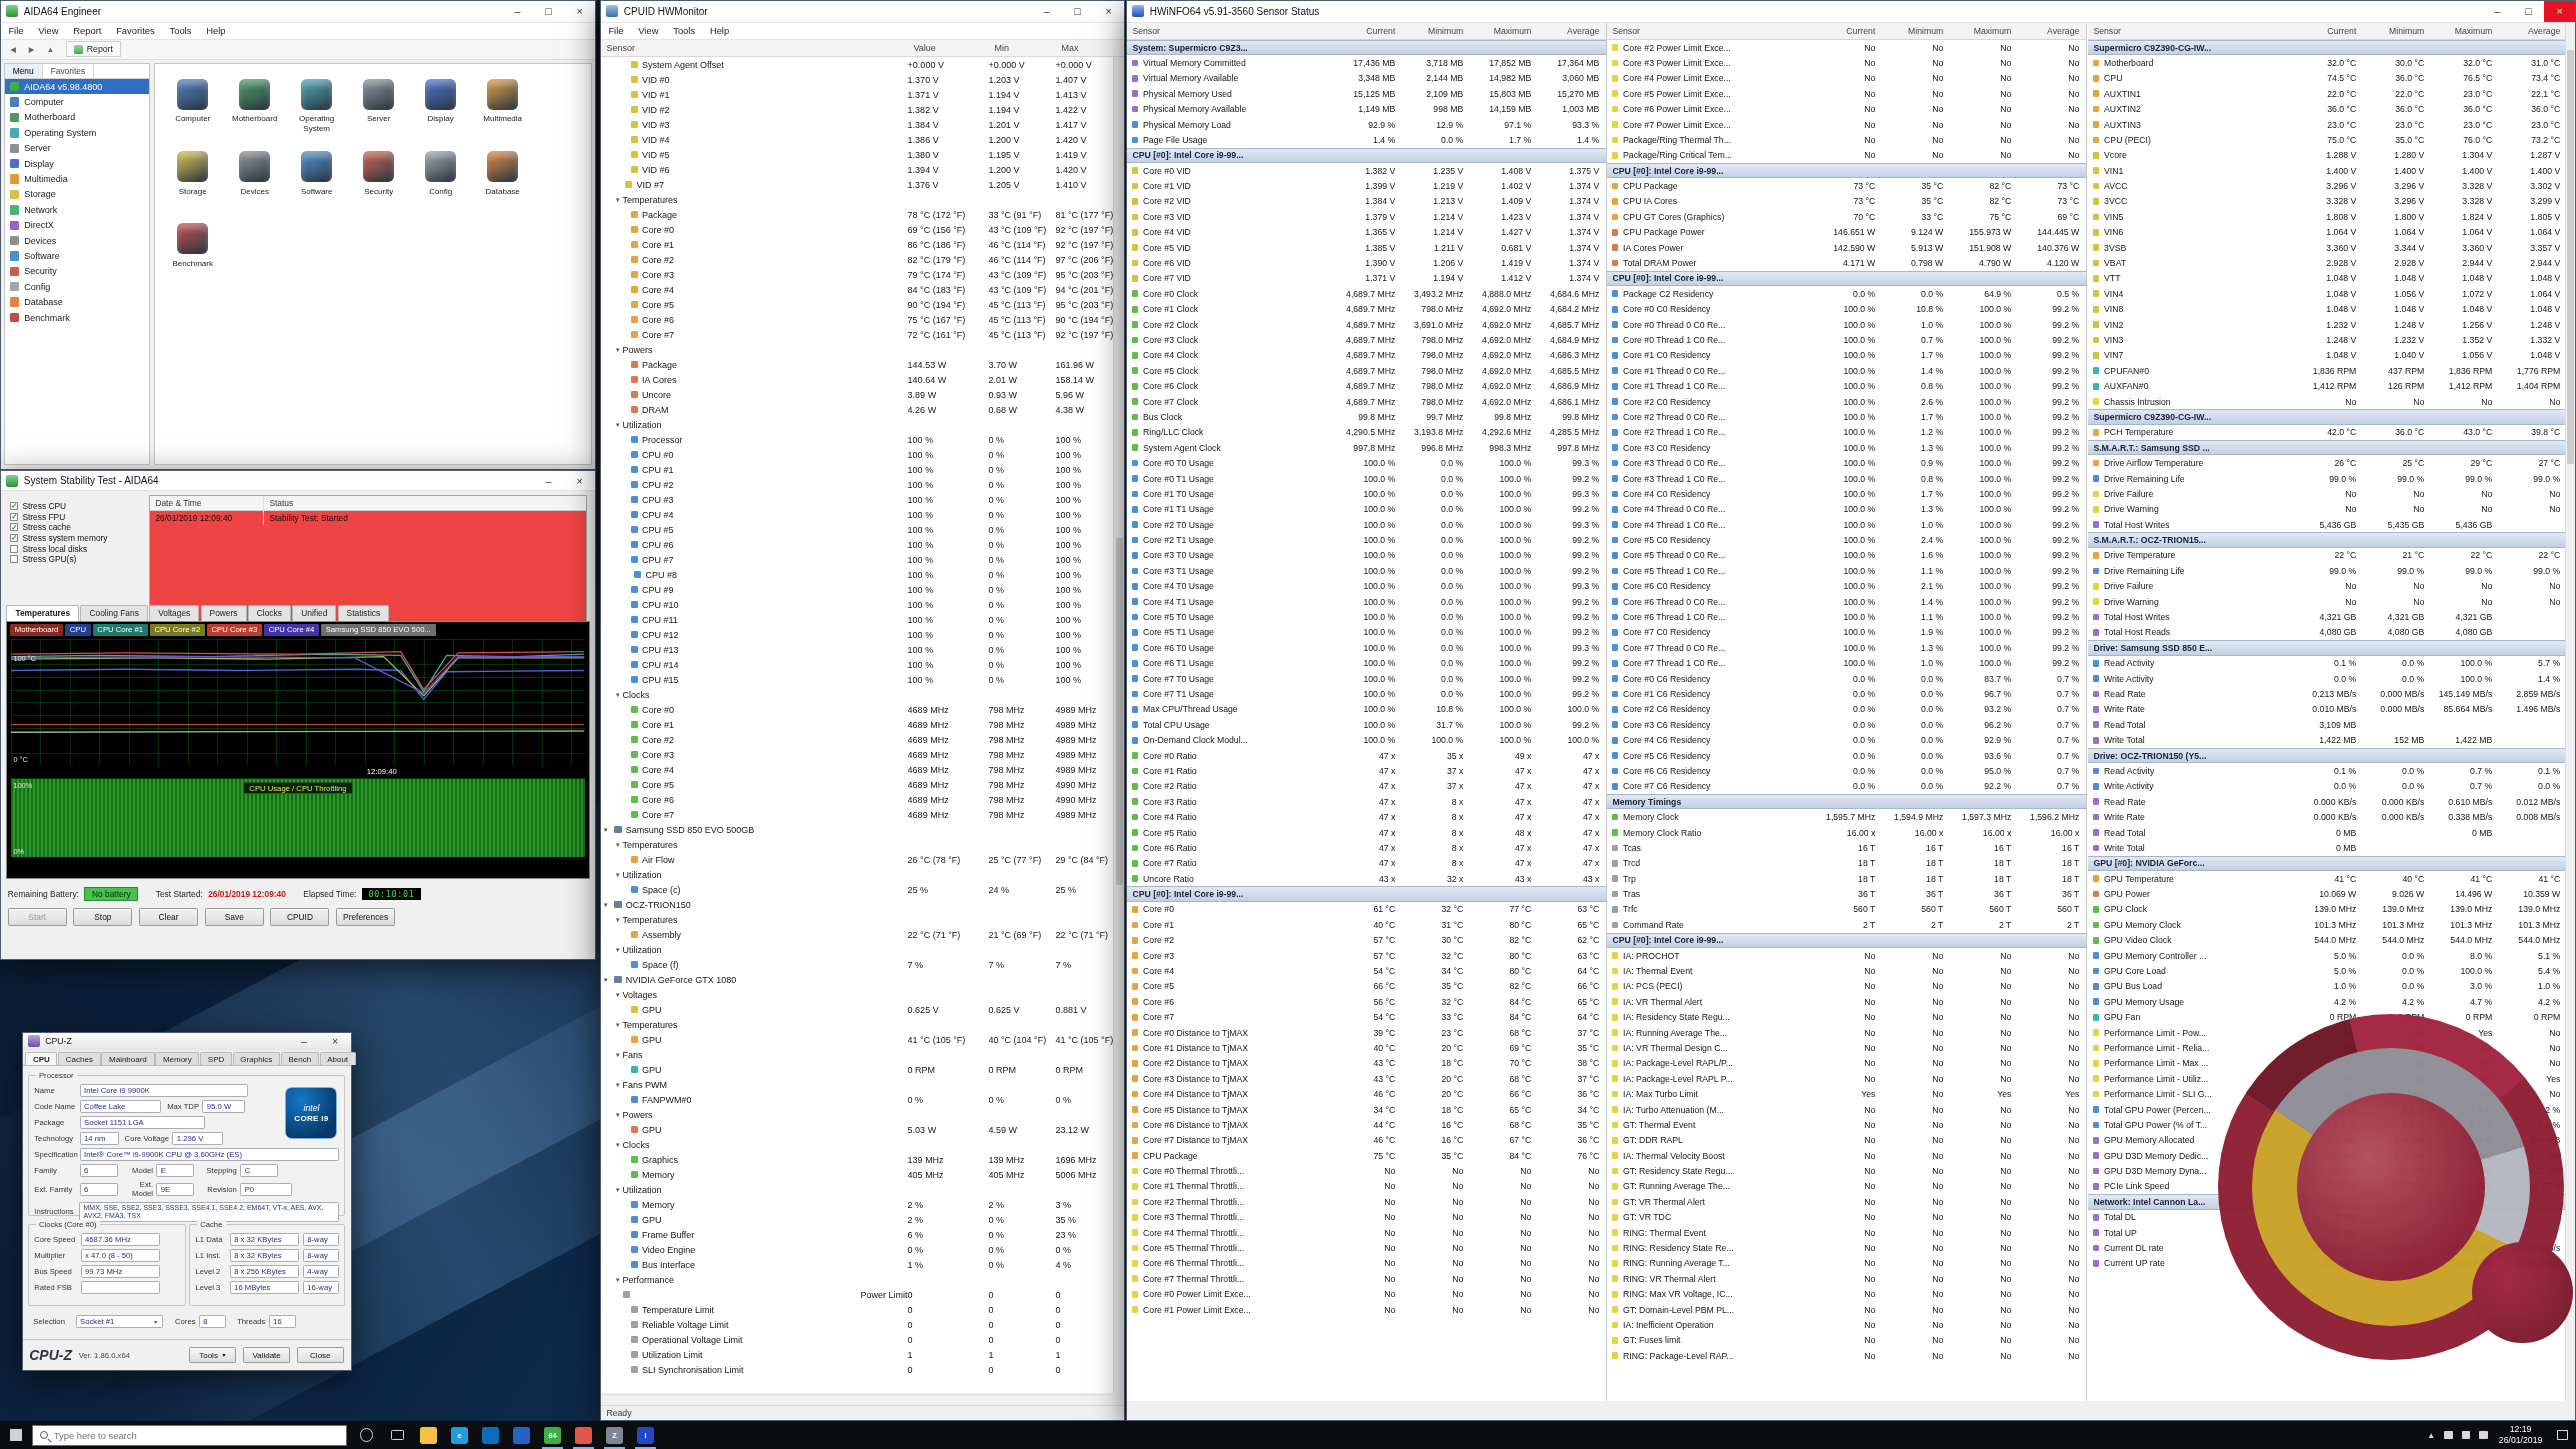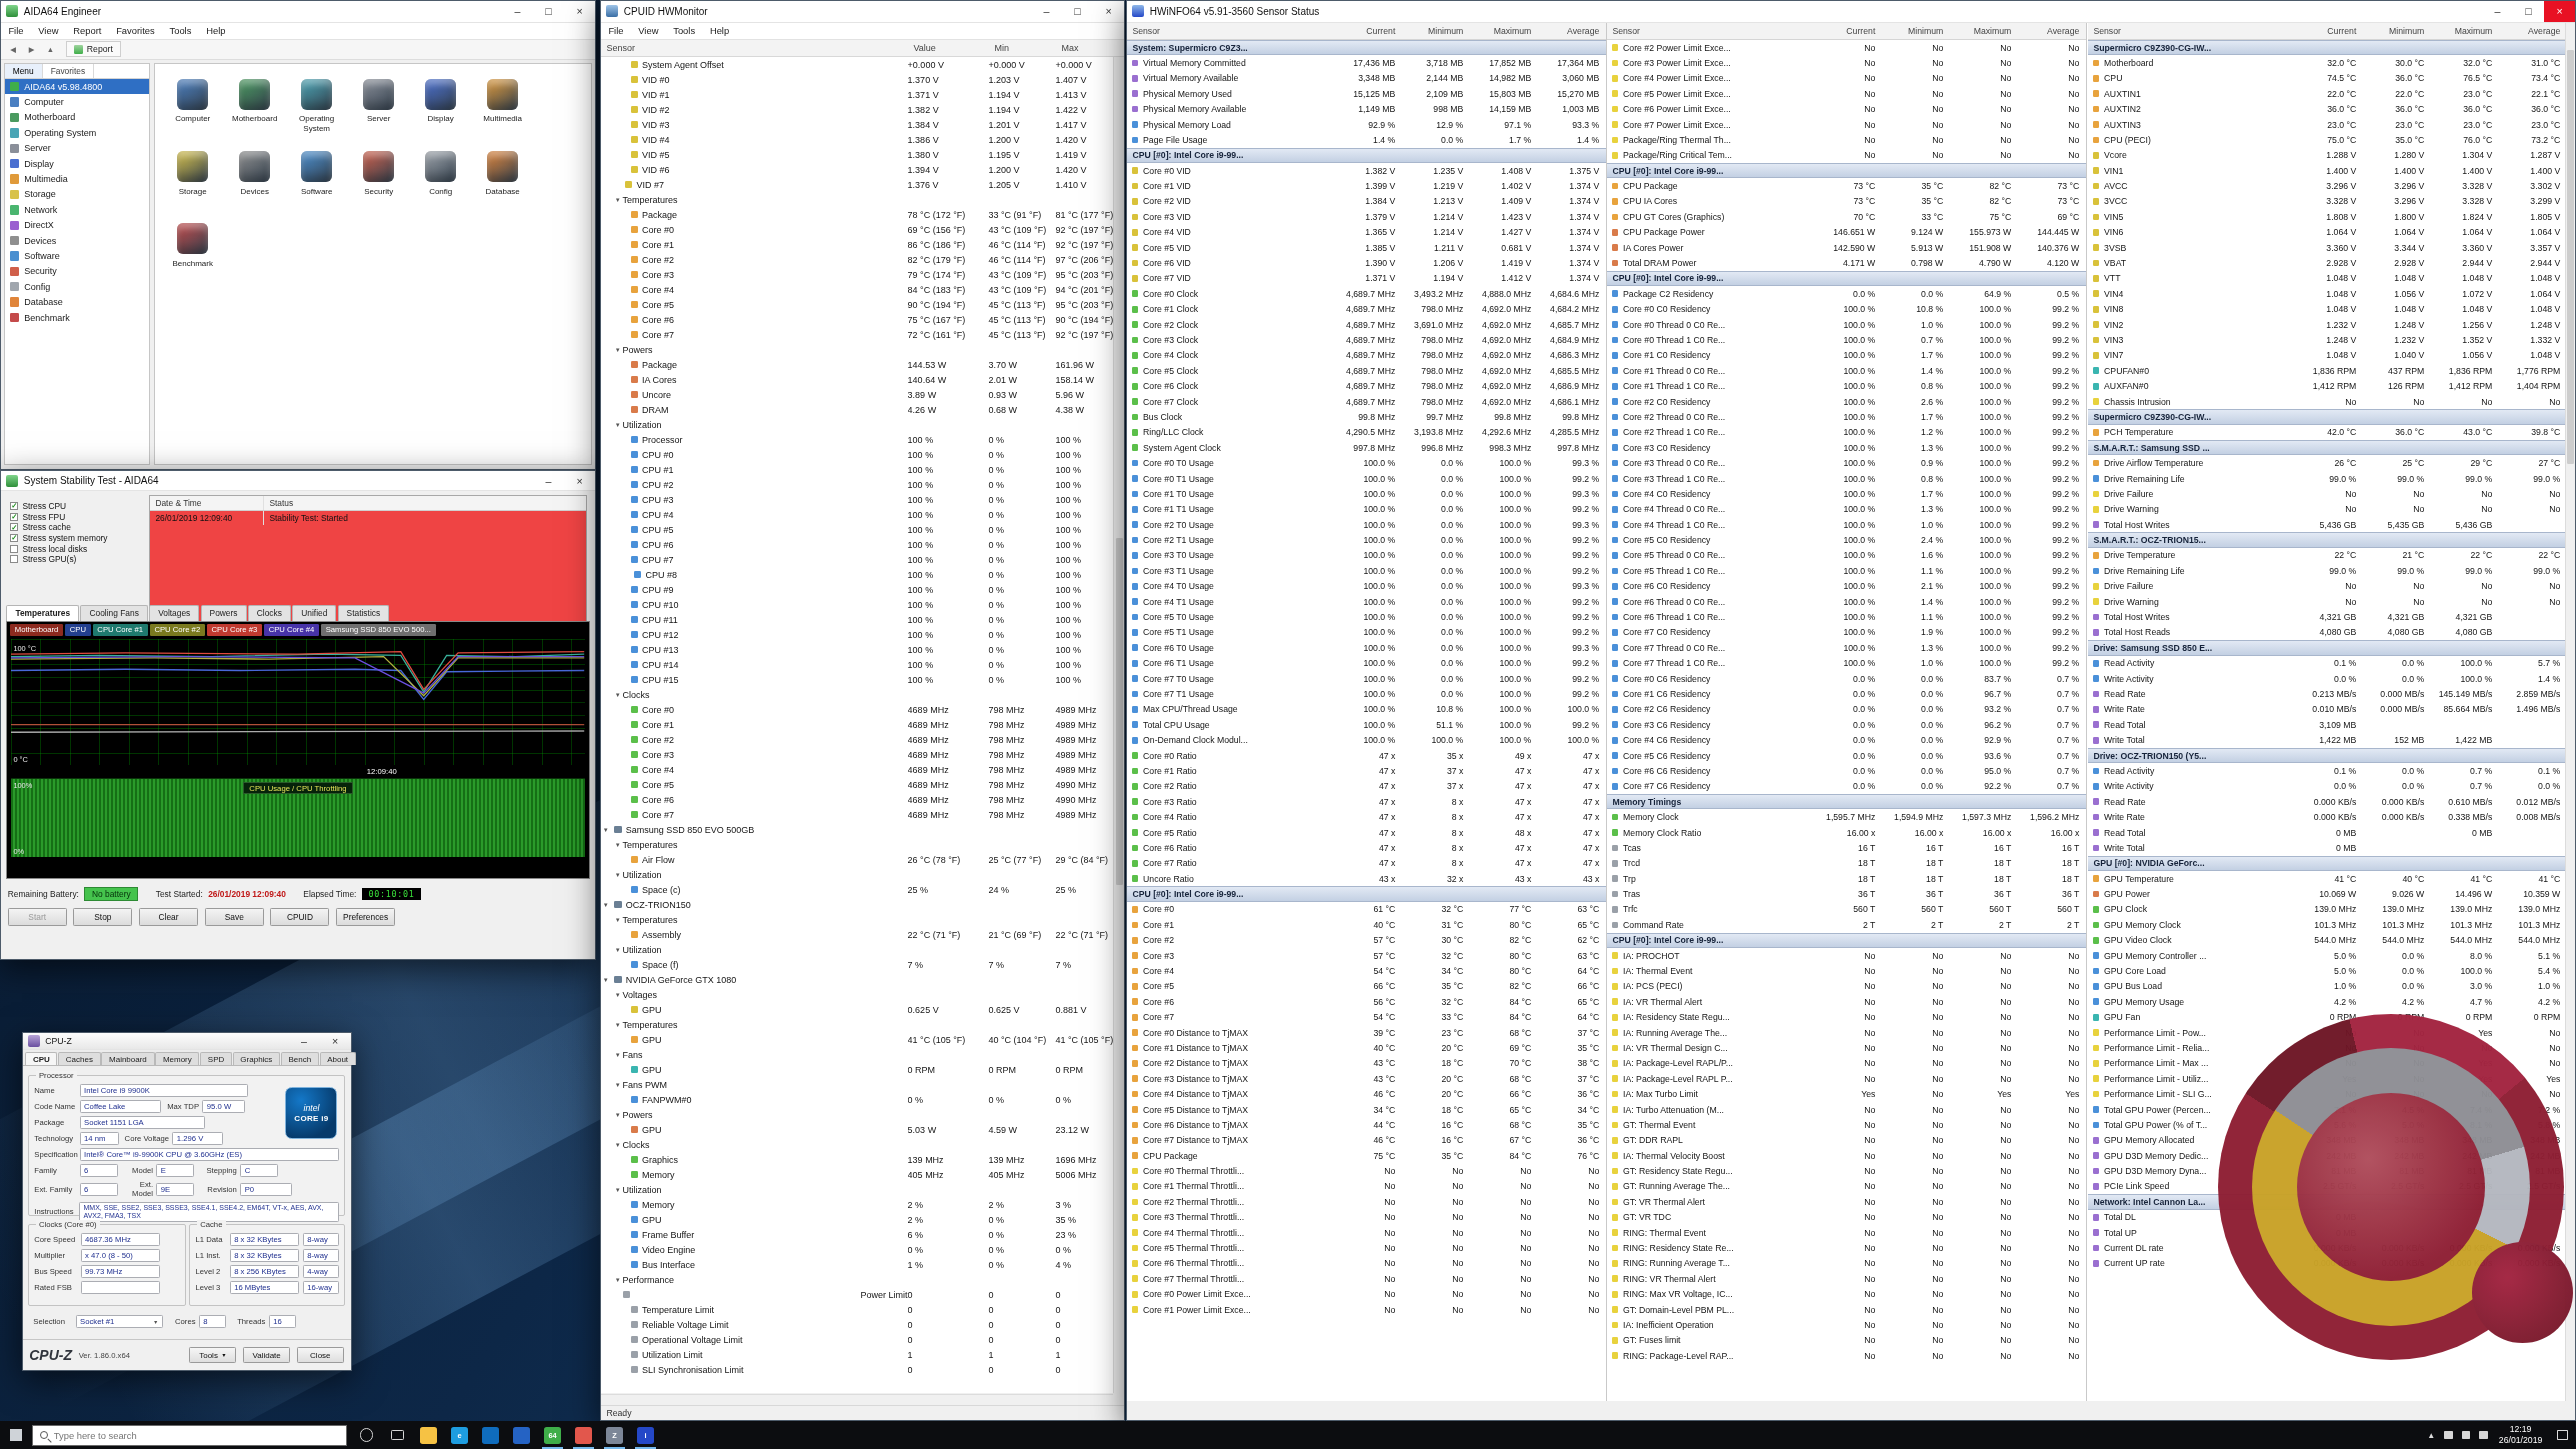--- a/index.html
+++ b/index.html
@@ -348,21 +348,21 @@
           <span class="lchip" style="background: rgb(141, 42, 31);">Motherboard</span>
           <span class="lchip" style="background: rgb(35, 64, 143);">CPU</span>
           <span class="lchip" style="background: rgb(31, 122, 110);">CPU Core #1</span>
           <span class="lchip" style="background: rgb(122, 122, 31);">CPU Core #2</span>
           <span class="lchip" style="background: rgb(192, 58, 48);">CPU Core #3</span>
           <span class="lchip" style="background: rgb(71, 51, 168);">CPU Core #4</span>
           <span class="lchip" style="background: rgb(111, 111, 111);">Samsung SSD 850 EVO 500...</span>
         </div>
       <div class="gwrap">
         <div class="g1">
-          <span class="ylab" style="top:5px">100 °C</span>
+          <span class="ylab" style="top:15px">100 °C</span>
           <span class="ylab" style="bottom:1.3px">0 °C</span>
           <svg id="g1svg" viewBox="0 0 100 100" preserveAspectRatio="none" style="position:absolute;inset:0;width:100%;height:100%">
               <polyline points="0,68 100,68" fill="none" stroke="#b05038" stroke-width="1.3" vector-effect="non-scaling-stroke"></polyline>
               <polyline points="0,25 20,24 40,25 60,24 68,25 72,48 76,26 100,25" fill="none" stroke="#4868d8" stroke-width="1.3" vector-effect="non-scaling-stroke"></polyline>
               <polyline points="0,14 15,13 35,14 55,12 68,13 72,42 76,13 88,14 100,12" fill="none" stroke="#38b09a" stroke-width="1.3" vector-effect="non-scaling-stroke"></polyline>
               <polyline points="0,16 25,15 45,16 65,14 72,45 78,15 100,15" fill="none" stroke="#b0b040" stroke-width="1.3" vector-effect="non-scaling-stroke"></polyline>
               <polyline points="0,12 20,11 50,12 68,10 72,40 78,11 100,10" fill="none" stroke="#e04a40" stroke-width="1.3" vector-effect="non-scaling-stroke"></polyline>
               <polyline points="0,15 30,14 60,15 72,43 78,14 100,14" fill="none" stroke="#6a50e0" stroke-width="1.3" vector-effect="non-scaling-stroke"></polyline>
               <polyline points="0,74 100,73" fill="none" stroke="#aaaaaa" stroke-width="1.3" vector-effect="non-scaling-stroke"></polyline>
             </svg>
@@ -1712,21 +1712,21 @@
             <span class="hwi-lb">Max CPU/Thread Usage</span>
             <span class="hwi-v">100.0 %</span>
             <span class="hwi-v">10.8 %</span>
             <span class="hwi-v">100.0 %</span>
             <span class="hwi-v">100.0 %</span>
           </div>
           <div class="hwi-row">
             <span class="hwi-ic" style="background: rgb(74, 144, 217);"></span>
             <span class="hwi-lb">Total CPU Usage</span>
             <span class="hwi-v">100.0 %</span>
-            <span class="hwi-v">51.1 %</span>
+            <span class="hwi-v">31.7 %</span>
             <span class="hwi-v">100.0 %</span>
             <span class="hwi-v">99.2 %</span>
           </div>
           <div class="hwi-row">
             <span class="hwi-ic" style="background: rgb(74, 144, 217);"></span>
             <span class="hwi-lb">On-Demand Clock Modul...</span>
             <span class="hwi-v">100.0 %</span>
             <span class="hwi-v">100.0 %</span>
             <span class="hwi-v">100.0 %</span>
             <span class="hwi-v">100.0 %</span>

